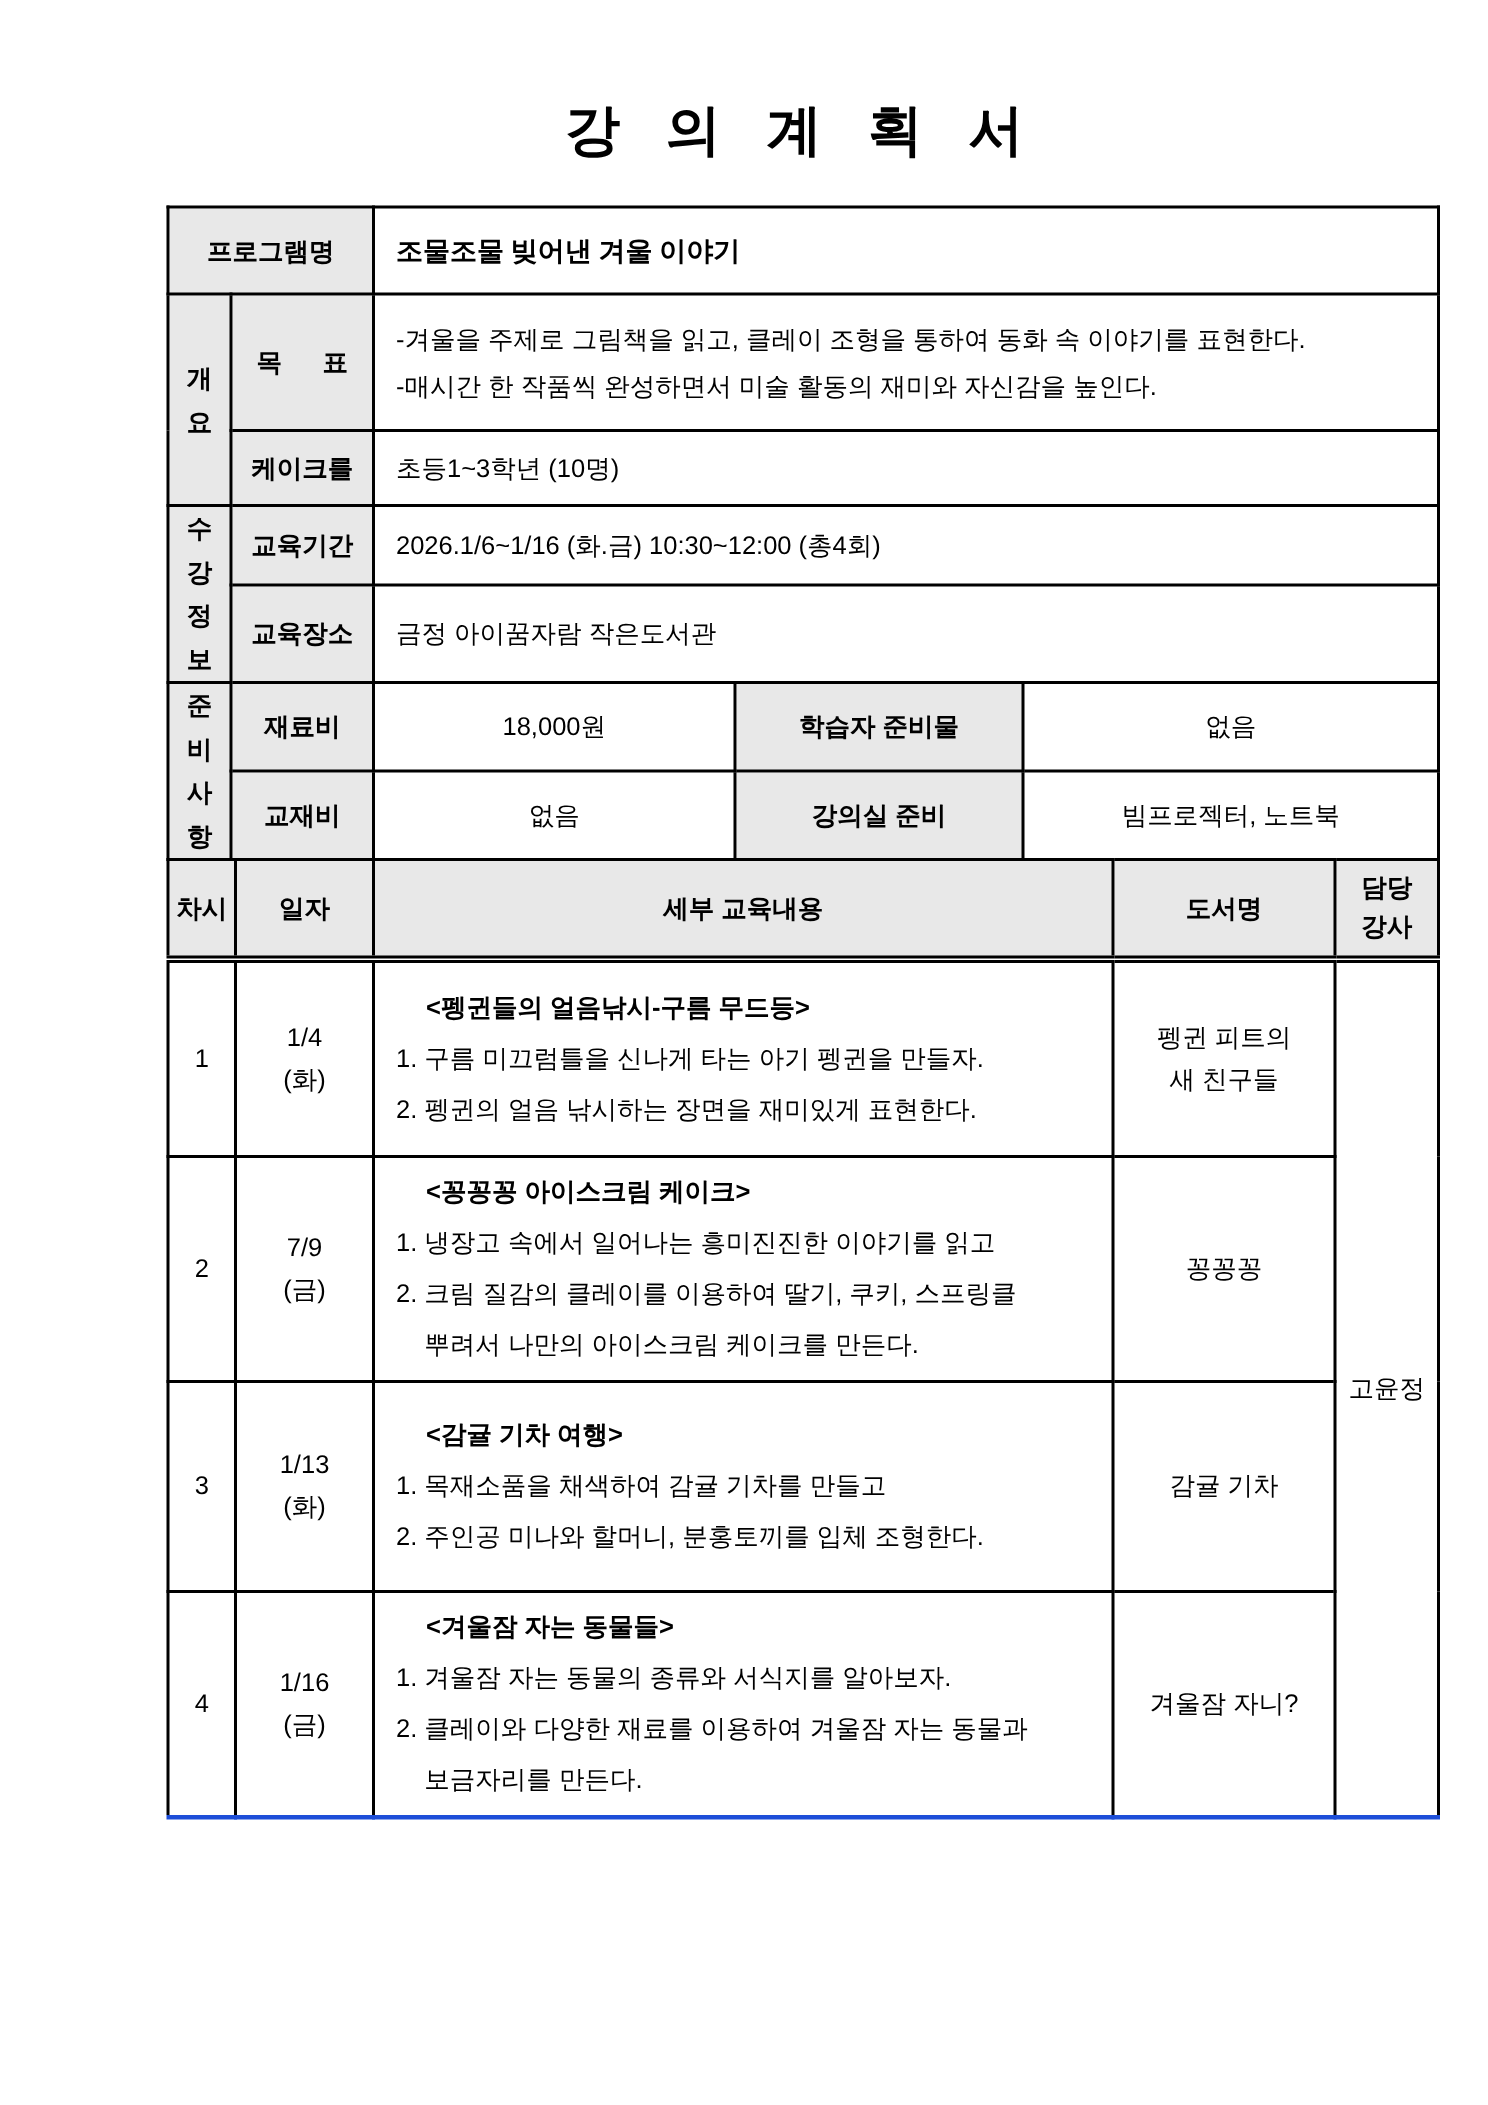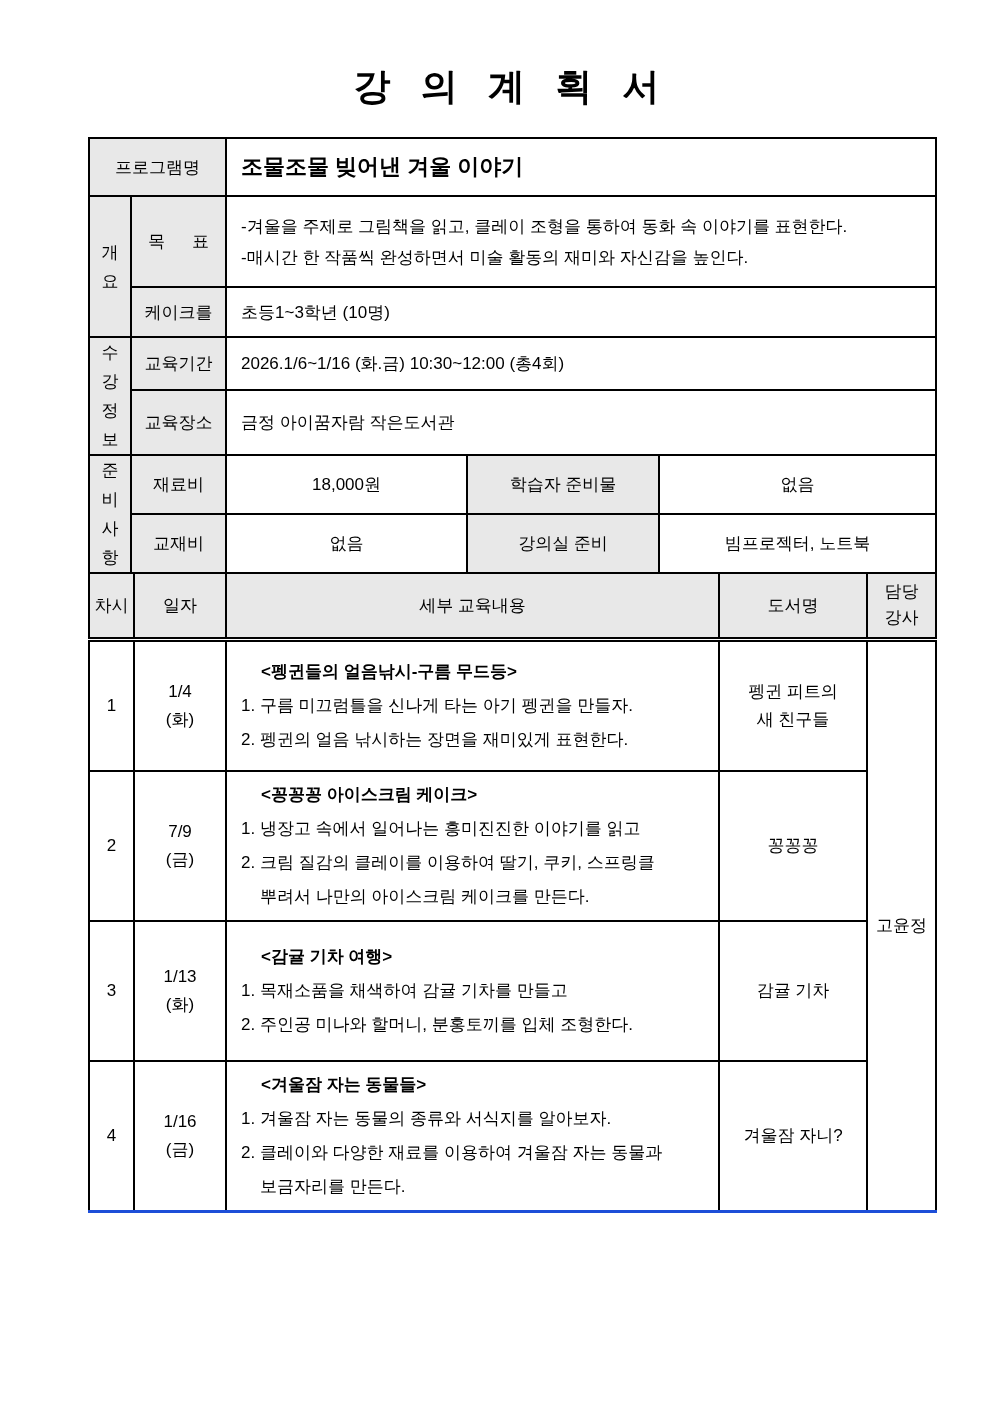--- a/index.html
+++ b/index.html
@@ -2,38 +2,38 @@
 <html><head>
 <meta charset="utf-8">
 <style>
   * { margin:0; padding:0; box-sizing:border-box; }
   html,body { background:#ffffff; }
   body {
     width:992px; height:1403px;
     font-family:"Liberation Sans", sans-serif;
     color:#000; position:relative;
   }
-  .page { padding:62px 0 0 88px; }
+  .page { padding:62px 0 0 111px; }
   .doc-title {
     width:847px; text-align:center;
     font-size:37px; font-weight:bold; letter-spacing:10px;
     margin-bottom:25px; white-space:nowrap;
   }
   table {
     border-collapse:collapse; table-layout:fixed;
     width:847px; background:#fff;
   }
   .schedule-table { margin-top:-2px; border-bottom:3px solid #1d4ed8; }
   td { border:2px solid #000; vertical-align:middle; font-size:17px; overflow:hidden; }
   td.label {
-    background:#e8e8e8; font-weight:normal; text-align:center;
+    background:#e8e8e8; font-weight:bold; text-align:center;
   }
   td.value { text-align:left; padding:2px 4px 2px 14px; }
   td.center { text-align:center; }
-  .program-value { font-weight:bold; font-size:22px; }
+  .program-value { font-weight:bold; font-size:18px;font-family:Liberation Serif, serif; }
   .spread { display:flex; justify-content:space-between; padding:0 16px; }
   .vchars span { display:block; line-height:29px; text-align:center; }
   .two-line { line-height:26px; }
   .mline { line-height:31px; padding-left:8px; }
   .mline div, .cline { white-space:pre-wrap; }
   .content-cell { padding:6px 6px 6px 14px; line-height:34px; }
   .content-title { font-weight:bold;margin-left:20px; }
   .date-cell div, .book-cell div { line-height:28px; }
   .hdr td { border-bottom:5px double #000; }
   

